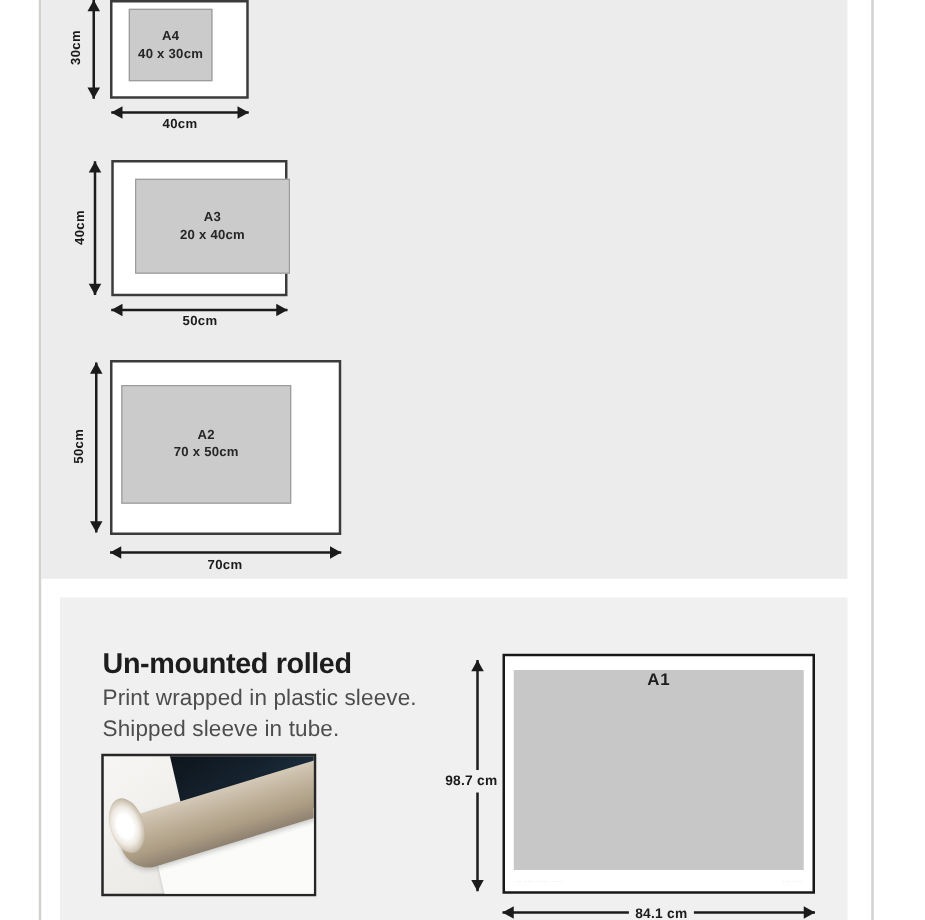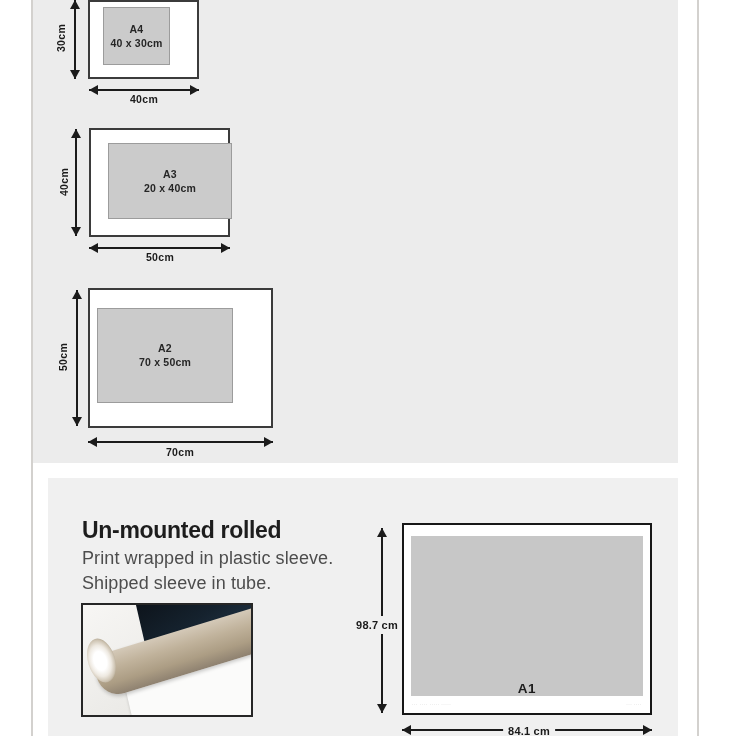--- a/index.html
+++ b/index.html
@@ -90,21 +90,21 @@
     background:linear-gradient(to bottom,#d4c9b8 0%,#c0b29b 35%,#ac9d84 70%,#8e8170 100%);
     box-shadow:0 2px 4px rgba(0,0,0,.2);}
   .ph-tube-end{position:absolute;left:3%;top:30%;width:27px;height:45px;transform:rotate(-17deg);
     border-radius:50%;
     background:radial-gradient(ellipse at 45% 50%,#ffffff 30%,#eee9e1 50%,#cfc5b4 66%,#a3967f 80%,#958872 100%);}
 
   
   .a1frame{position:absolute;left:402px;top:523px;width:250px;height:192px;background:#fff;
     border:2.5px solid var(--a1-border);}
   .a1gray{position:absolute;left:7px;right:7px;top:11px;bottom:17px;background:var(--a1-fill);
-    display:flex;align-items:flex-end;justify-content:center;}
+    display:flex;align-items:flex-start;justify-content:center;}
   .a1gray span{font-size:13.5px;font-weight:600;color:#1c1c1c;letter-spacing:.5px;}
   .a1cap{position:absolute;bottom:5px;font-size:4.5px;color:var(--caption);letter-spacing:.5px;line-height:6px;}
   .a1cap-l{left:8px;} .a1cap-r{right:8px;}
 
   .av-a1{left:381px;top:528px;height:185px;}
   .ah-a1{left:402px;top:729px;width:250px;}
   .mlabel{font-size:11px;font-weight:700;letter-spacing:.2px;}
   .ml-a1v{left:377px;top:625px;transform:translate(-50%,-50%);background:var(--panel2);padding:3px 2px;}
   .ml-a1h{left:529px;top:731px;transform:translate(-50%,-50%);background:var(--panel2);padding:1px 5px;}
 </style>

